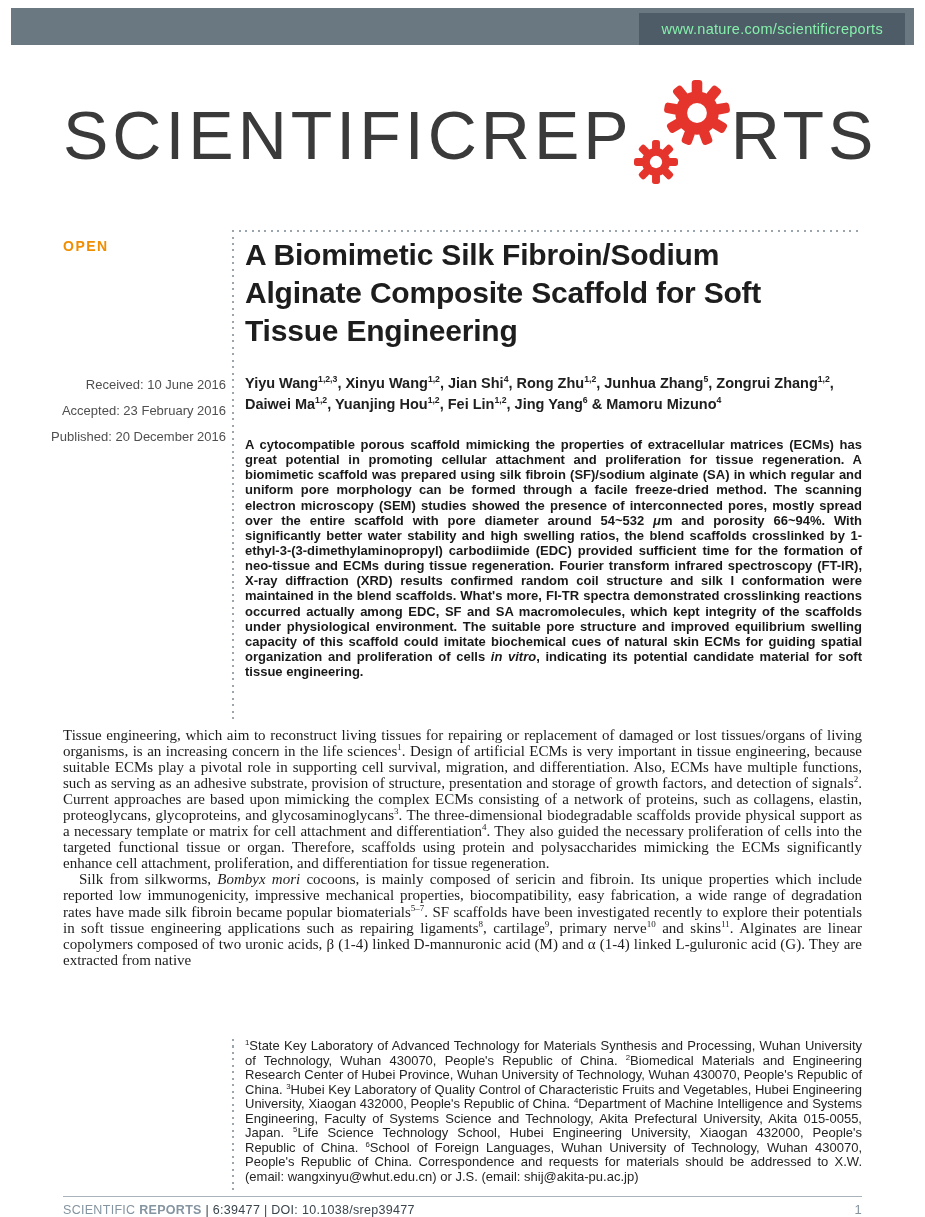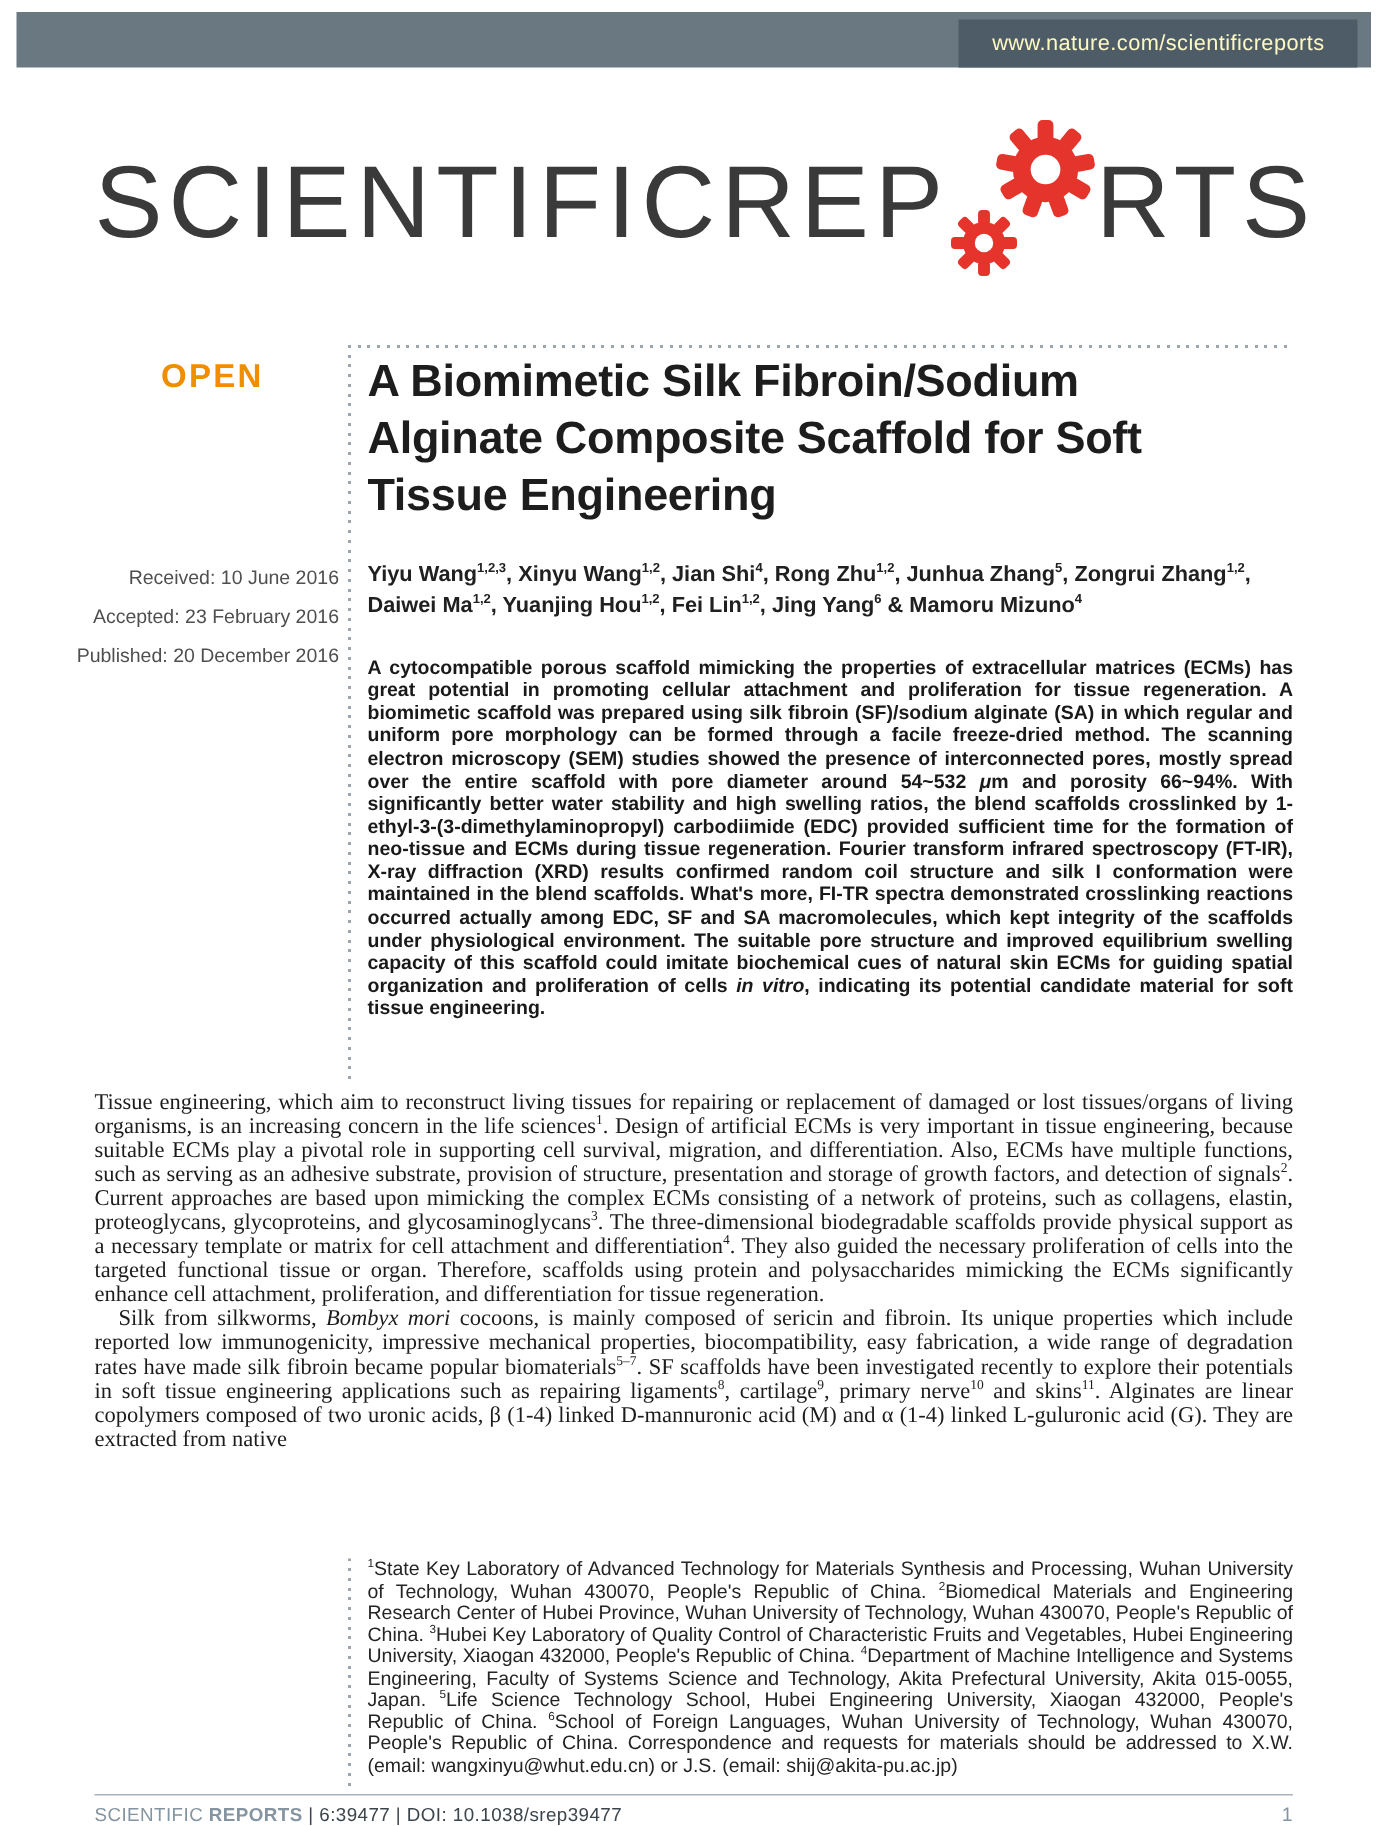--- a/index.html
+++ b/index.html
@@ -5,21 +5,21 @@
   * { margin:0; padding:0; box-sizing:border-box; }
   html,body { background:#ffffff; }
   .page {
     position:relative; width:925px; height:1217px; background:#fff;
     font-family:"Liberation Sans", sans-serif; overflow:hidden; color:#1a1a1a;
   }
   
   .header-bar { position:absolute; left:11px; right:11px; top:8px; height:37px; background:var(--bar,#6a7881); }
   .url-box {
     position:absolute; right:9px; top:5px; bottom:5px; background:var(--bar_dark,#4d5c66);
-    color:#fef9c3; display:flex; align-items:center; padding:16px 22px;
+    color:#86efac; display:flex; align-items:center; padding:16px 22px;
     font-size:14.5px; letter-spacing:.3px; font-weight:400;
   }
   
   .logo {
     position:absolute; left:63px; top:96px; width:800px;
     display:flex; justify-content:space-between; align-items:center;
     font-size:68px; letter-spacing:4px; color:#3a3a3a; white-space:nowrap; line-height:1;
   }
   .logo-word2 { display:inline-flex; align-items:center; }
   .gear-o { position:relative; display:inline-block; width:92px; height:78px; margin:0 3px; }
@@ -30,22 +30,22 @@
   .gear .gear-hole { fill:#ffffff; }
   
   .hdot { position:absolute; left:232px; width:630px; top:230px; height:2px;
     background:repeating-linear-gradient(90deg,#9aa5ad 0 2px,transparent 2px 6.5px); }
   .vdot { position:absolute; left:232px; width:2px;
     background:repeating-linear-gradient(180deg,#9aa5ad 0 2px,transparent 2px 6.5px); }
   .vdot-top { top:230px; height:490px; }
   .vdot-bottom { top:1039px; height:152px; }
   
   .open-label {
-    position:absolute; left:63px; top:238px; width:157px; text-align:center;
-    color:var(--orange,#f18e00); font-size:22px; font-weight:700; letter-spacing:1.5px;
+    position:absolute; left:63px; top:238px; width:157px; text-align:left;
+    color:var(--orange,#f18e00); font-size:14px; font-weight:700; letter-spacing:1.5px;
   }
   .title {
     position:absolute; left:245px; top:236px; width:575px;
     font-size:30px; font-weight:700; line-height:1.26; color:#1d1d1d; letter-spacing:-0.2px;
   }
   .dates { position:absolute; left:18px; width:208px; top:378px; text-align:right;
     font-size:13px; color:#4f4f4f; }
   .date-line { margin-bottom:12px; line-height:14px; }
   
   .authors {

